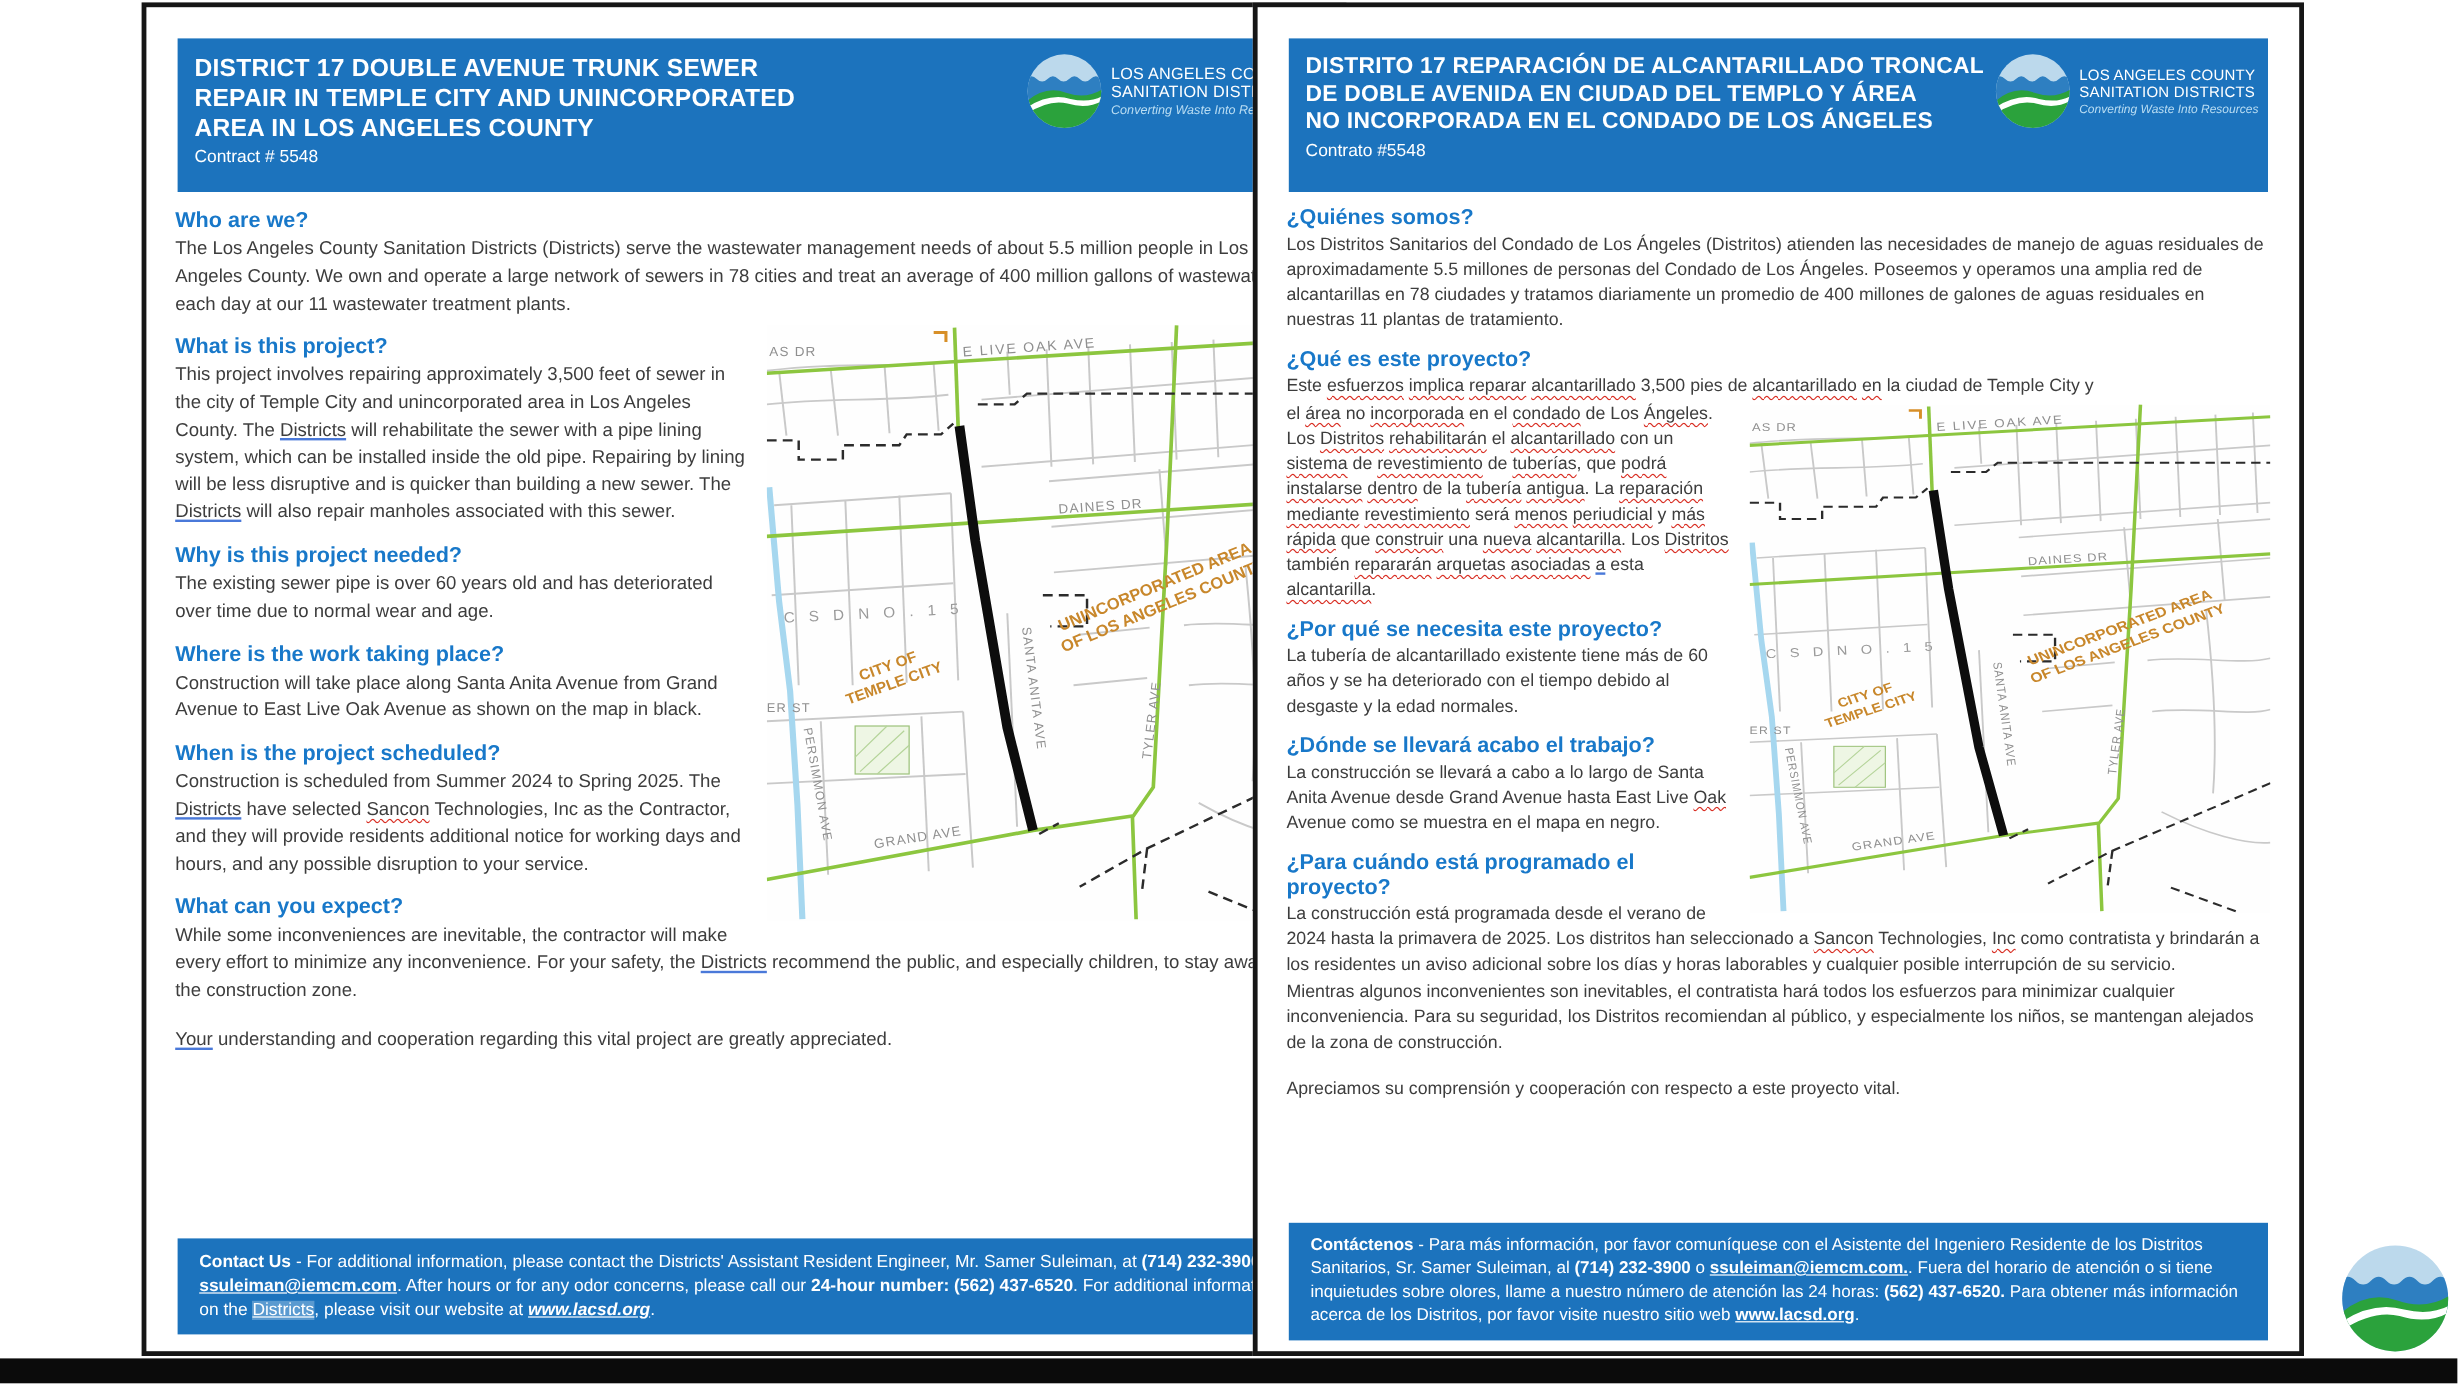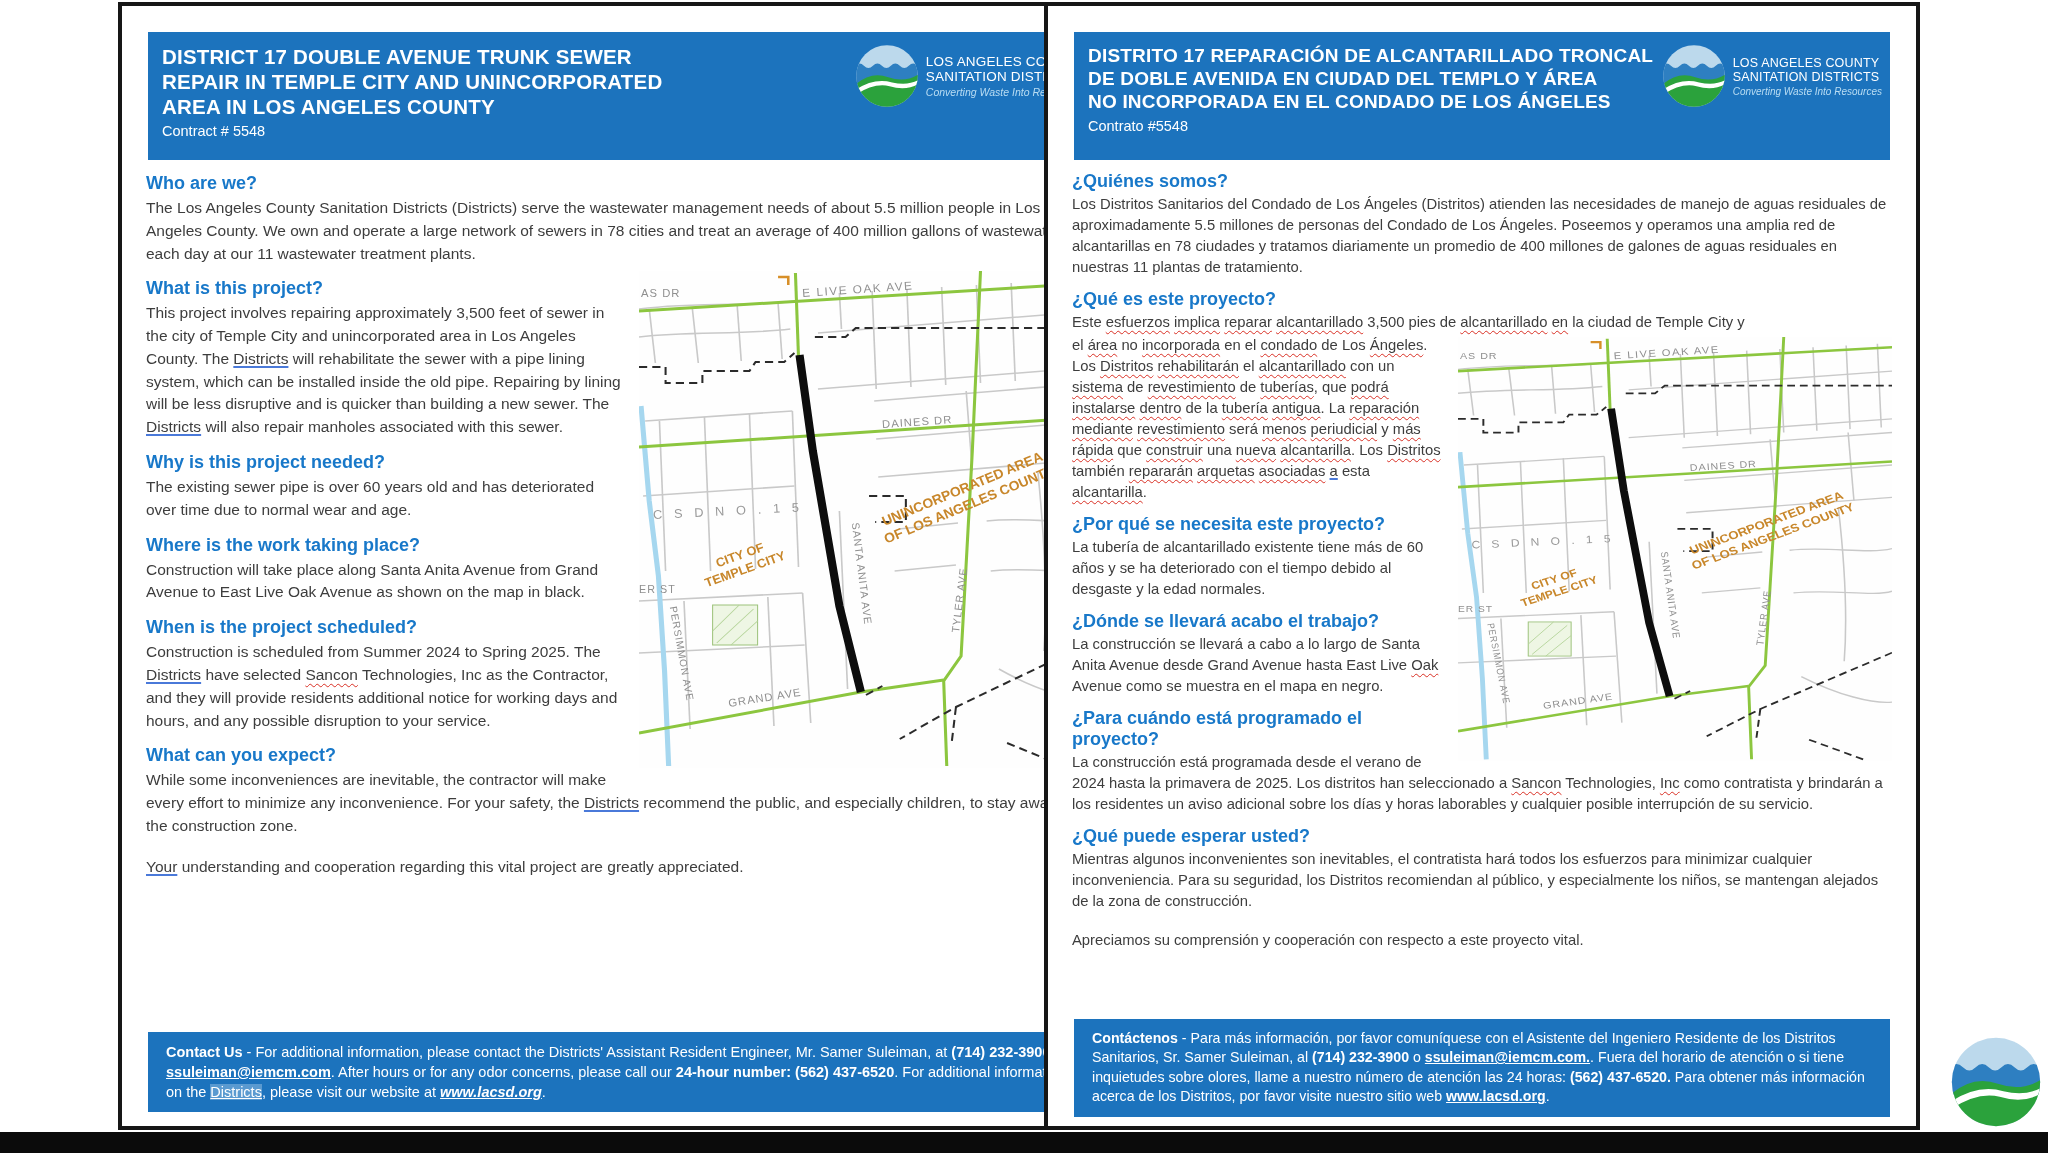--- a/index.html
+++ b/index.html
@@ -338,21 +338,20 @@
 
     <h3 class="sh">¿Por qué se necesita este proyecto?</h3>
     <p>La tubería de alcantarillado existente tiene más de 60 años y se ha deteriorado con el tiempo debido al desgaste y la edad normales.</p>
 
     <h3 class="sh">¿Dónde se llevará acabo el trabajo?</h3>
     <p><span>La construcción se llevará a cabo a lo largo de Santa Anita Avenue desde Grand Avenue hasta East Live </span><span class="sq">Oak</span><span> Avenue como se muestra en el mapa en negro.</span></p>
 
     <h3 class="sh">¿Para cuándo está programado el proyecto?</h3>
     <p><span>La construcción está programada desde el verano de 2024 hasta la primavera de 2025. Los distritos han seleccionado a </span><span class="sq">Sancon</span><span> Technologies, </span><span class="sq">Inc</span><span> como contratista y brindarán a los residentes un aviso adicional sobre los días y horas laborables y cualquier posible interrupción de su servicio.</span></p>
 
-    <h3 class="sh">¿Qué puede esperar usted?</h3>
     <p>Mientras algunos inconvenientes son inevitables, el contratista hará todos los esfuerzos para minimizar cualquier inconveniencia. Para su seguridad, los Distritos recomiendan al público, y especialmente los niños, se mantengan alejados de la zona de construcción.</p>
 
     <p class="closing">Apreciamos su comprensión y cooperación con respecto a este proyecto vital.</p>
   </div>
 
   <div class="footerbox"><span class="b">Contáctenos</span><span> - Para más información, por favor comuníquese con el Asistente del Ingeniero Residente de los Distritos Sanitarios, Sr. Samer Suleiman, al </span><span class="b">(714) 232-3900</span><span> o </span><span class="bu">ssuleiman@iemcm.com.</span><span>. Fuera del horario de atención o si tiene inquietudes sobre olores, llame a nuestro número de atención las 24 horas: </span><span class="b">(562) 437-6520.</span><span> Para obtener más información acerca de los Distritos, por favor visite nuestro sitio web </span><span class="bu">www.lacsd.org</span><span>.</span></div>
 </div>
 
 <div id="bottom-bar"></div>
 <span id="corner-globe" class="globe">

